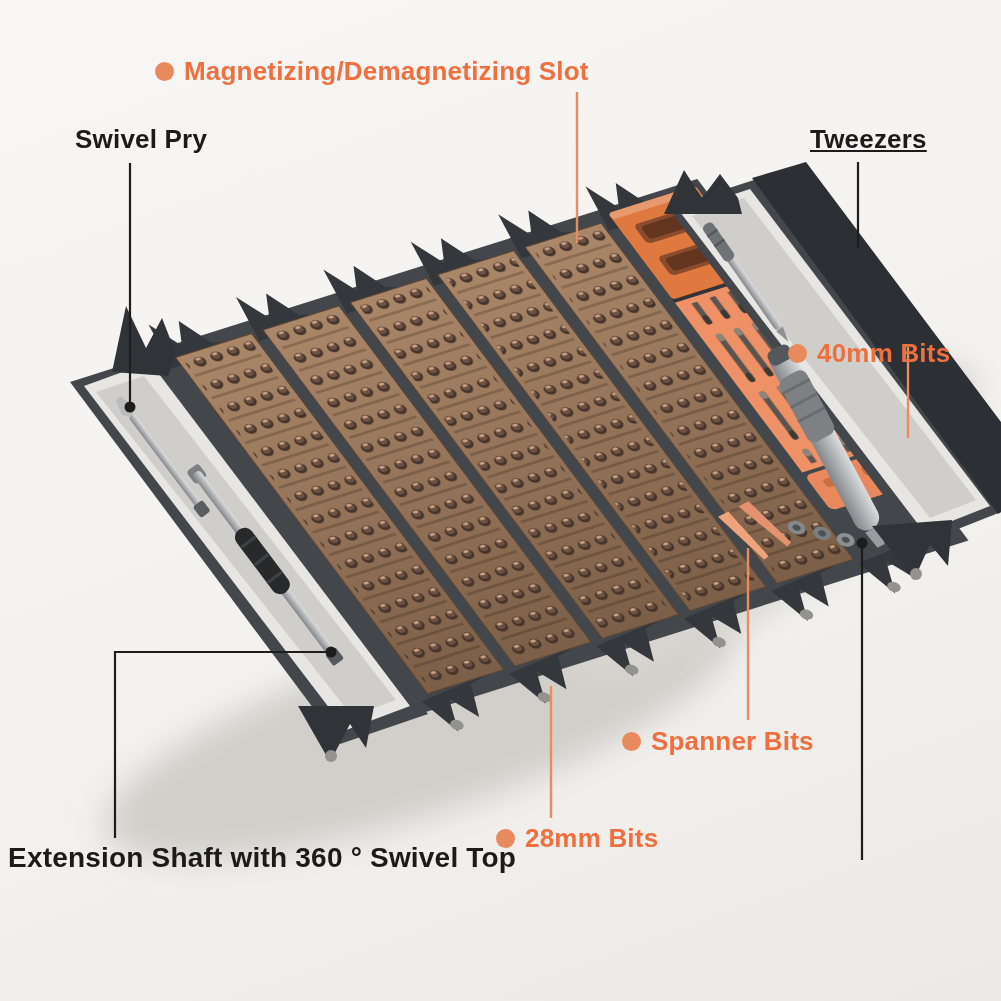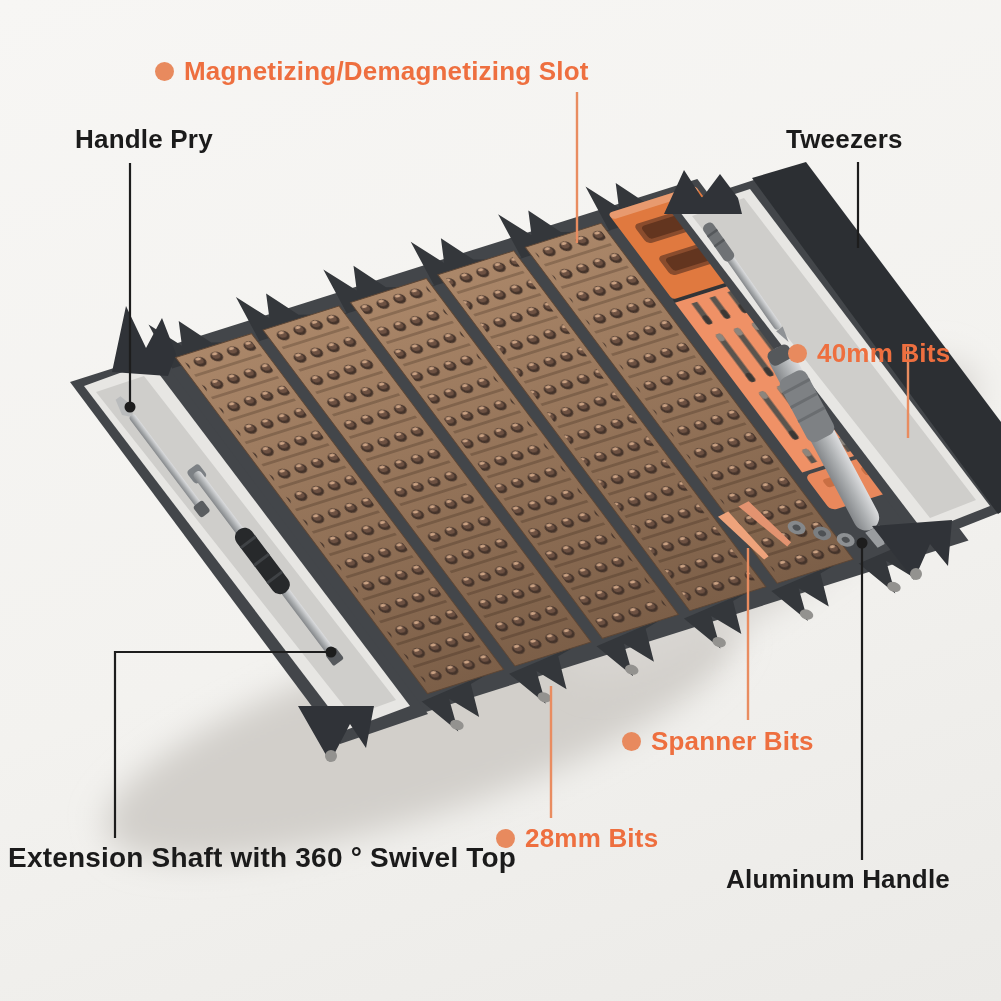--- a/index.html
+++ b/index.html
@@ -196,24 +196,24 @@
       <line x1="551" y1="686" x2="551" y2="818"></line>
     </g>
   </svg>
 
   <div class="label orange" style="left:155px;top:56px;">
     <span class="dot"></span>
     <span>Magnetizing/Demagnetizing Slot</span>
   </div>
 
   <div class="label" style="left:75px;top:124px;">
-    <span>Handle Pry</span>
-  </div>
-
-  <div class="label" style="left:786px;top:124px;">
+    <span>Swivel Pry</span>
+  </div>
+
+  <div class="label" style="left:810px;top:124px;text-decoration:underline;">
     <span>Tweezers</span>
   </div>
 
   <div class="label orange" style="left:788px;top:310px;margin-top:28px;">
     <span class="dot"></span>
     <span>40mm Bits</span>
   </div>
 
   <div class="label orange" style="left:622px;top:726px;">
     <span class="dot"></span>
@@ -222,17 +222,14 @@
 
   <div class="label orange" style="left:496px;top:823px;">
     <span class="dot"></span>
     <span>28mm Bits</span>
   </div>
 
   <div class="label small" style="left:8px;top:842px;">
     <span>Extension Shaft with 360 ° Swivel Top</span>
   </div>
 
-  <div class="label" style="left:726px;top:864px;">
-    <span>Aluminum Handle</span>
-  </div>
 
 </div>
 
 </body></html>

